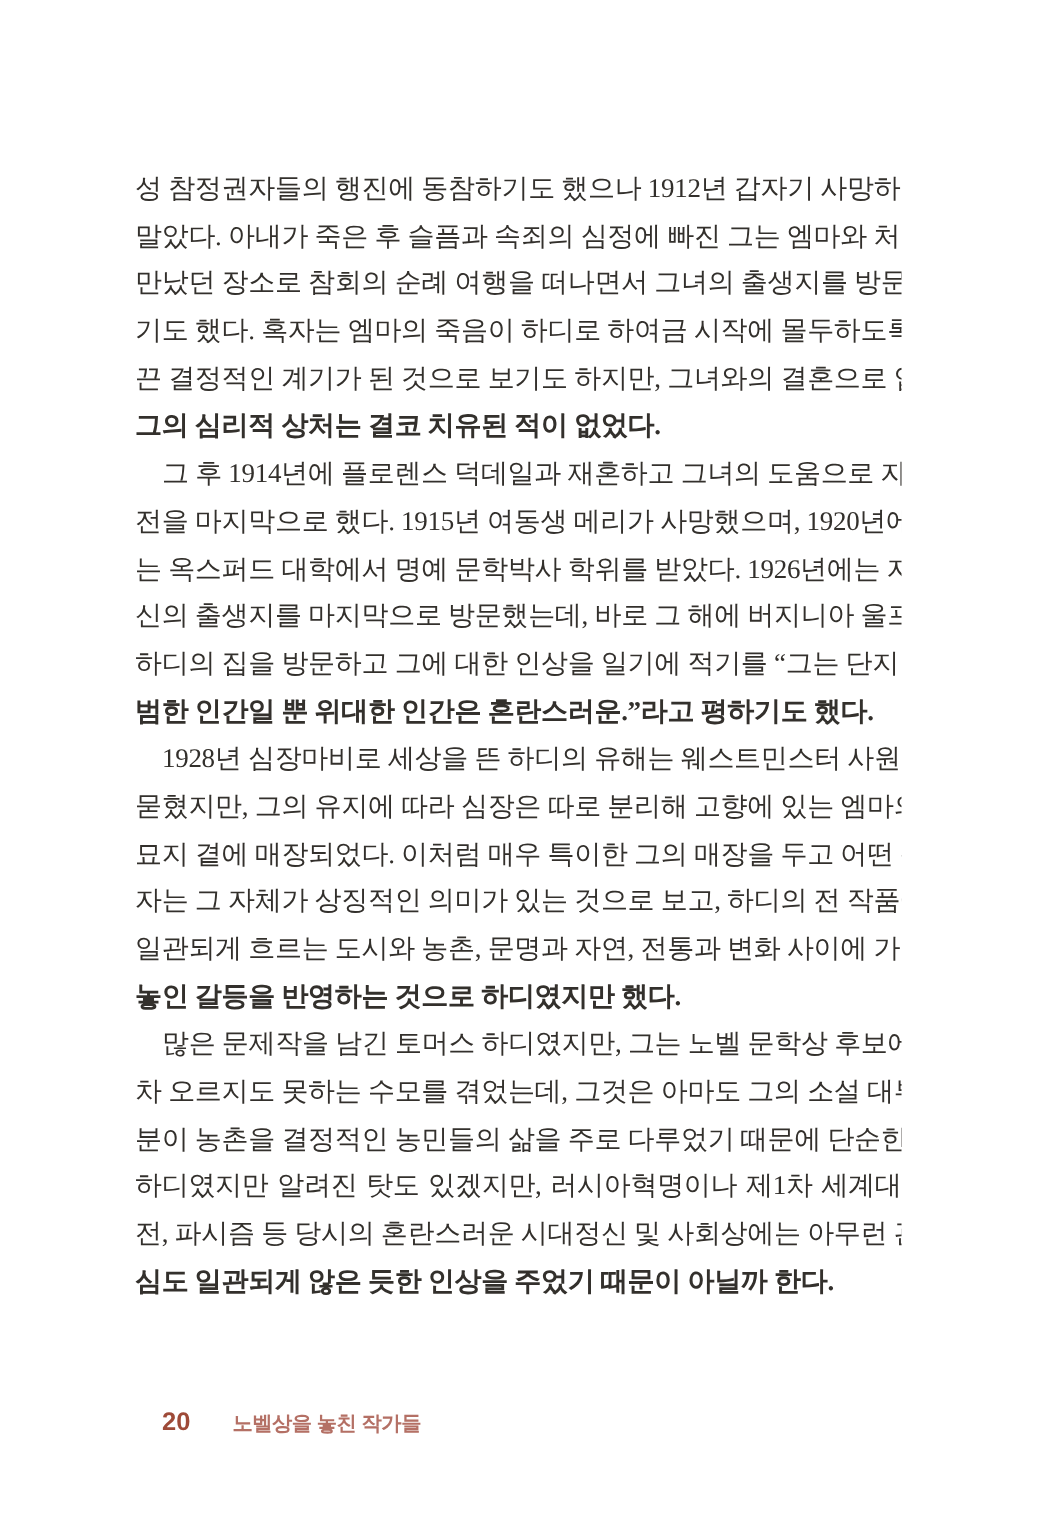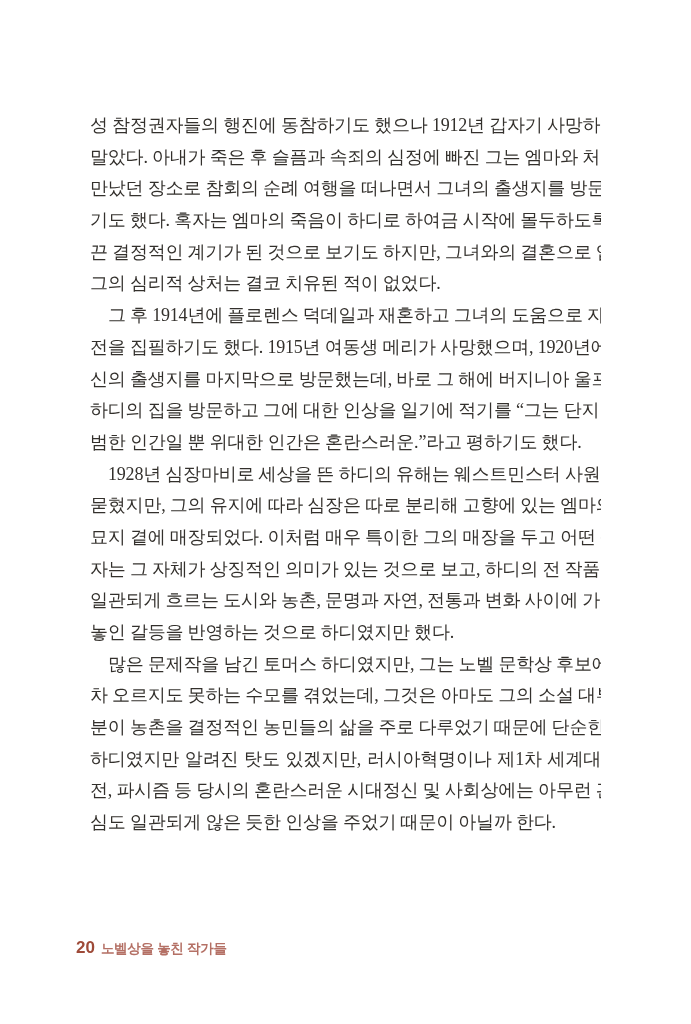--- a/index.html
+++ b/index.html
@@ -35,31 +35,32 @@
   }
   .line {
     height: 31.7px;
     overflow: hidden;
     text-align: justify;
     text-align-last: justify;
     white-space: nowrap;
   }
   .line.para-end {
     text-align-last: left;
+    font-weight: bold;
   }
   .line.indent {
     padding-left: 18px;
   }
   .footer {
     position: absolute;
-    left: 76px;
+    left: 108px;
     top: 938px;
     display: flex;
     align-items: baseline;
-    gap: 6px;
+    gap: 28px;
   }
   .page-num {
     font-family: "Liberation Sans", "DejaVu Sans", sans-serif;
     font-size: 17px;
     font-weight: bold;
     color: #9e4a38;
   }
   .running-title {
     font-family: "Liberation Sans", "DejaVu Sans", sans-serif;
     font-size: 13.5px;
@@ -80,21 +81,22 @@
       <div class="line">성 참정권자들의 행진에 동참하기도 했으나 1912년 갑자기 사망하고</div>
       <div class="line">말았다. 아내가 죽은 후 슬픔과 속죄의 심정에 빠진 그는 엠마와 처음</div>
       <div class="line">만났던 장소로 참회의 순례 여행을 떠나면서 그녀의 출생지를 방문하</div>
       <div class="line">기도 했다. 혹자는 엠마의 죽음이 하디로 하여금 시작에 몰두하도록 이</div>
       <div class="line">끈 결정적인 계기가 된 것으로 보기도 하지만, 그녀와의 결혼으로 입은</div>
       <div class="line para-end">그의 심리적 상처는 결코 치유된 적이 없었다.</div>
     </section>
 
     <section class="paragraph">
       <div class="line indent">그 후 1914년에 플로렌스 덕데일과 재혼하고 그녀의 도움으로 자서</div>
-      <div class="line">전을 집필하기도 했다. 1915년 여동생 메리가 사망했으며, 1920년에</div>
+      <div class="line">전을 마지막으로 했다. 1915년 여동생 메리가 사망했으며, 1920년에</div>
+      <div class="line">는 옥스퍼드 대학에서 명예 문학박사 학위를 받았다. 1926년에는 자</div>
       <div class="line">신의 출생지를 마지막으로 방문했는데, 바로 그 해에 버지니아 울프가</div>
       <div class="line">하디의 집을 방문하고 그에 대한 인상을 일기에 적기를 “그는 단지 평</div>
       <div class="line para-end">범한 인간일 뿐 위대한 인간은 혼란스러운.”라고 평하기도 했다.</div>
     </section>
 
     <section class="paragraph">
       <div class="line indent">1928년 심장마비로 세상을 뜬 하디의 유해는 웨스트민스터 사원에</div>
       <div class="line">묻혔지만, 그의 유지에 따라 심장은 따로 분리해 고향에 있는 엠마의</div>
       <div class="line">묘지 곁에 매장되었다. 이처럼 매우 특이한 그의 매장을 두고 어떤 평</div>
       <div class="line">자는 그 자체가 상징적인 의미가 있는 것으로 보고, 하디의 전 작품에</div>

